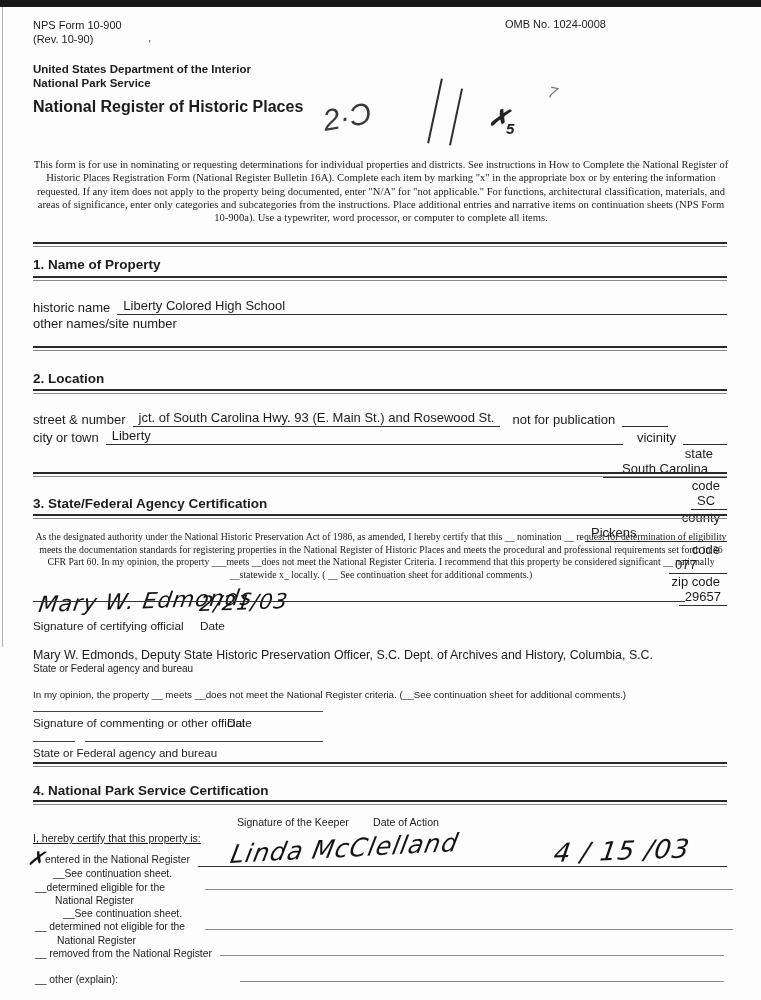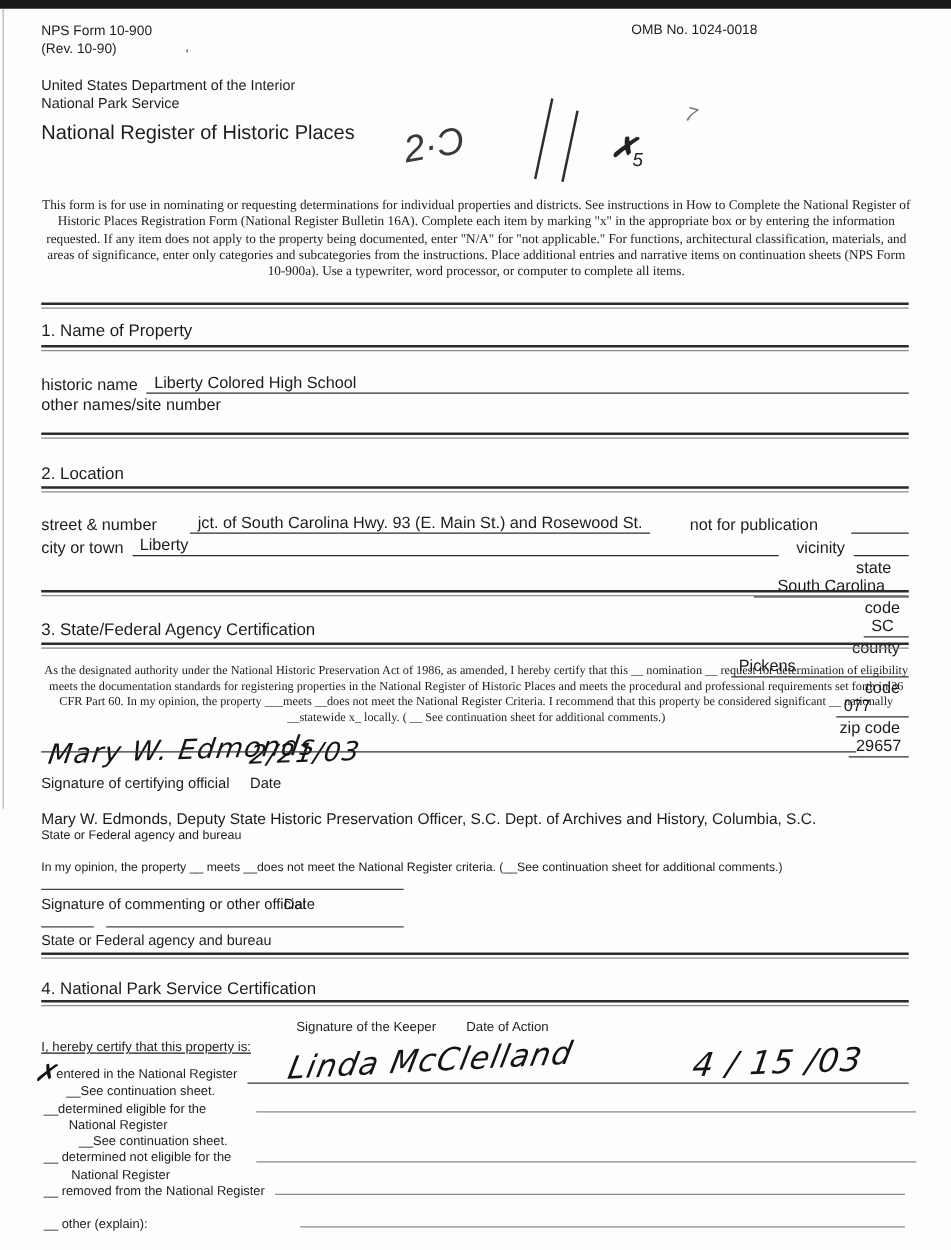--- a/index.html
+++ b/index.html
@@ -1,19 +1,19 @@
 <!DOCTYPE html>
 <html><head>
 <meta charset="utf-8">
 <style>
   html,body{margin:0;padding:0;background:#ffffff;}
   #page{position:relative;width:761px;height:1000px;background:#fdfdfd;overflow:hidden;
         font-family:"Liberation Sans",sans-serif;color:#1c1c1c;}
   .abs{position:absolute;}
-  .b{font-weight:normal;}
+  .b{font-weight:bold;}
   .rule{position:absolute;left:33px;width:694px;height:2px;
         border-top:2.5px solid #2b2b2b;border-bottom:1.5px solid #8a8a8a;}
   .para{position:absolute;left:33px;width:696px;text-align:center;font-family:Liberation Serif, serif;}
   .fline{position:absolute;border-bottom:1.3px solid #5a5a5a;}
   .row{position:absolute;left:33px;width:694px;display:flex;align-items:flex-end;font-size:13px;}
   .lbl{white-space:nowrap;padding-right:7px;}
   .uv{border-bottom:1.5px solid #2f2f2f;padding:0 6px 1px 6px;white-space:nowrap;}
   .ufill{flex:1;}
   .blank{border-bottom:1.5px solid #2f2f2f;display:inline-block;}
   .hand{font-family:"DejaVu Sans",sans-serif;font-style:italic;color:#141414;
@@ -29,21 +29,21 @@
 
 <div id="page">
 
   <div class="topbar"></div>
   <div class="leftedge"></div>
 
   <div class="abs" style="left:33px;top:18px;font-size:11px;line-height:14px;">
     <div>NPS Form 10-900</div>
     <div>(Rev. 10-90)</div>
   </div>
-  <div class="abs" style="left:505px;top:18px;font-size:11px;">OMB No. 1024-0018</div>
+  <div class="abs" style="left:505px;top:18px;font-size:11px;">OMB No. 1024-0008</div>
   <div class="abs pencil" style="left:148px;top:38px;font-size:11px;">'</div>
 
   <div class="abs b" style="left:33px;top:62px;font-size:11.5px;line-height:14px;">
     <div>United States Department of the Interior</div>
     <div>National Park Service</div>
   </div>
 
   <div class="abs b" style="left:33px;top:97px;font-size:16px;line-height:19px;">
     <div>National Register of Historic Places</div>
   </div>
@@ -68,21 +68,21 @@
   </div>
   <div class="row" style="top:316px;">
     <span class="lbl">other names/site number</span>
   </div>
 
   <div class="rule" style="top:346px;"></div>
 
   <div class="abs b" style="left:33px;top:371px;font-size:13.5px;">2. Location</div>
   <div class="rule" style="top:389px;"></div>
 
-  <div class="row" style="top:410px;justify-content:space-between;">
+  <div class="row" style="top:410px;">
     <span class="lbl">street &amp; number</span>
     <span class="uv">jct. of South Carolina Hwy. 93 (E. Main St.) and Rosewood St.</span>
     <span class="lbl" style="padding-left:12px;">not for publication</span>
     <span class="blank" style="width:46px;"></span>
   </div>
   <div class="row" style="top:428px;">
     <span class="lbl">city or town</span>
     <span class="uv ufill">Liberty</span>
     <span class="lbl" style="padding-left:14px;">vicinity</span>
     <span class="blank" style="width:44px;"></span>

